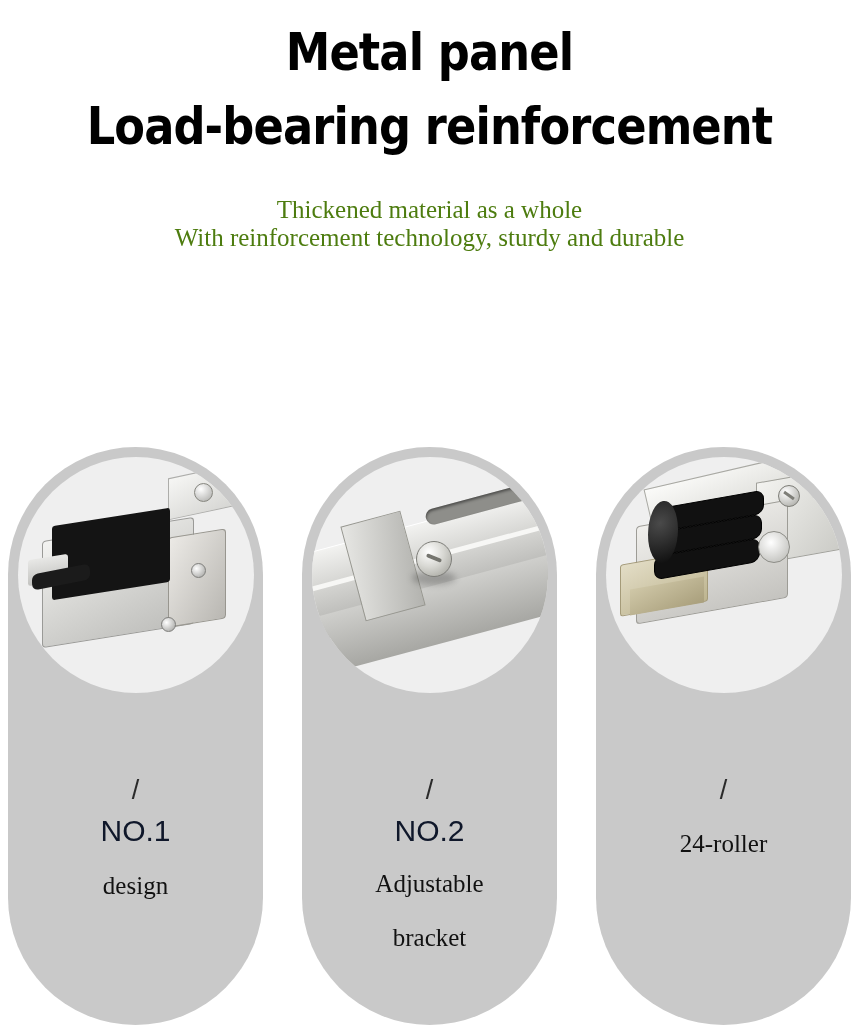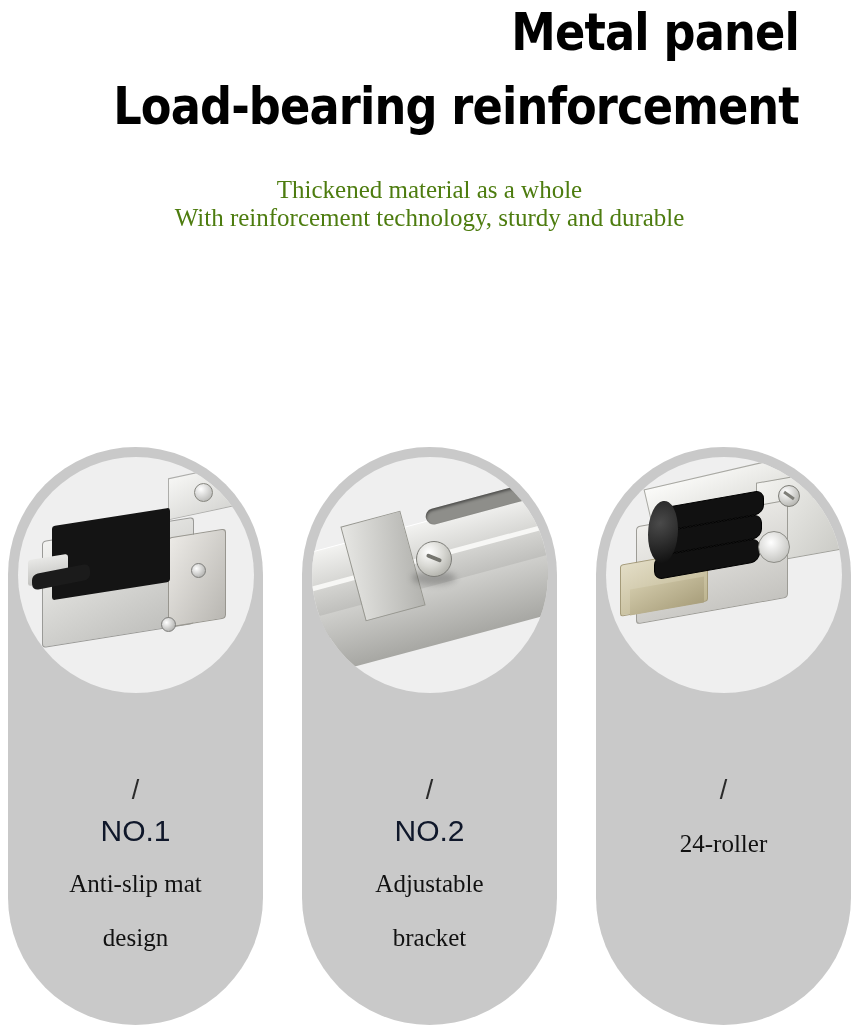--- a/index.html
+++ b/index.html
@@ -10,22 +10,22 @@
   body {
     width: 859px;
     height: 1025px;
     position: relative;
     font-family: "Liberation Serif", serif;
     overflow: hidden;
   }
 
   
   .headline-block {
-    text-align: right;
-    padding-top: 4px;
+    text-align: center;
+    padding-top: 24px;
   }
   .headline {
     font-family: "DejaVu Sans", sans-serif;
     font-weight: bold;
     color: #000000;
     letter-spacing: -1px;
     line-height: 1.08;
     margin: 0;
   }
   .headline-1 {
@@ -409,21 +409,20 @@
       <div class="p1-right"></div>
       <div class="p1-pad"></div>
       <div class="p1-lip2"></div>
       <div class="p1-lip"></div>
       <div class="p1-screw s1"></div>
       <div class="p1-screw s2"></div>
     </div>
     <div class="card-caption">
       <div class="slash">/</div>
       <div class="no-label">NO.1</div>
-      <div class="desc-line">Anti-slip mat</div>
       <div class="desc-line desc-line2">design</div>
     </div>
   </div>
 
   <div class="card">
     <div class="photo">
       <div class="p2-rail"></div>
       <div class="p2-rail2"></div>
       <div class="p2-edge"></div>
       <div class="p2-bracket"></div>

